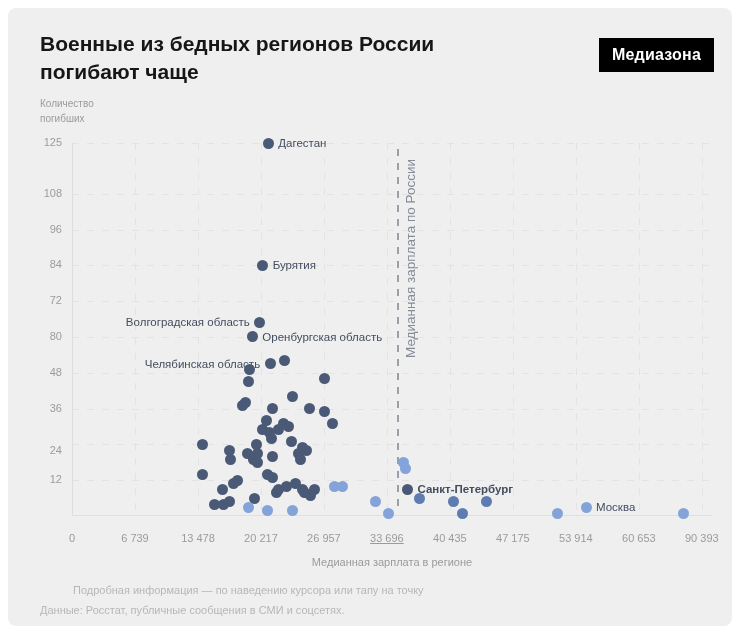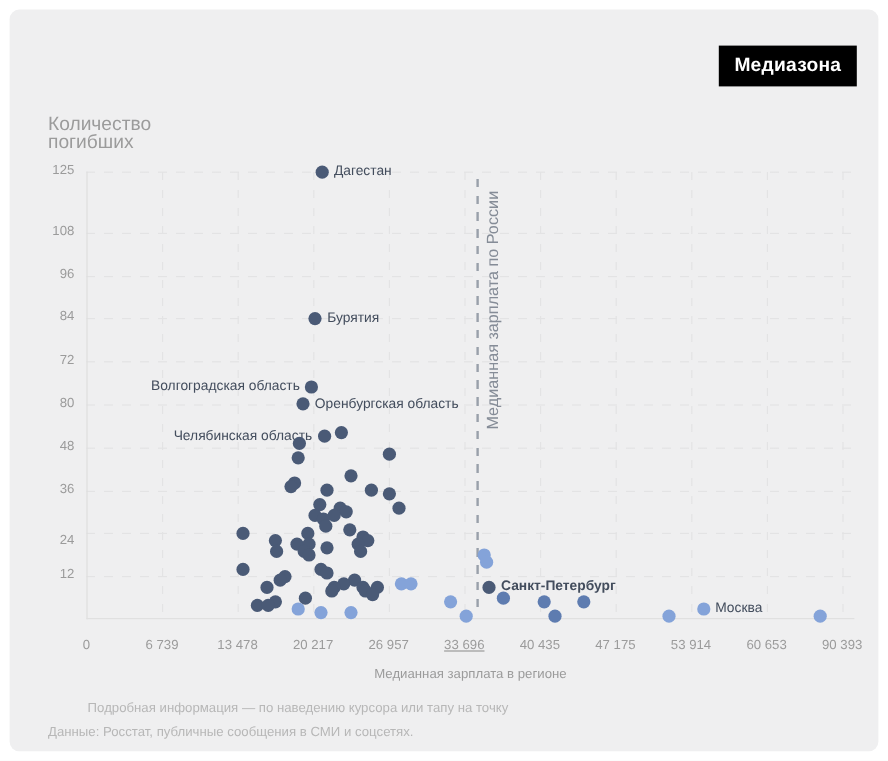--- a/index.html
+++ b/index.html
@@ -13,21 +13,21 @@
   }
   .title{
     position:absolute;left:40px;top:30px;width:560px;
     font-size:21px;line-height:28px;font-weight:700;color:#161616;
   }
   .logo{
     position:absolute;right:26px;top:38px;background:#000000;color:#ffffff;
     font-size:16px;font-weight:700;padding:8px 13px;letter-spacing:.2px;
   }
   .y-axis-title{
-    position:absolute;left:40px;top:96px;font-size:16px;line-height:15px;color:#9b9b9b;
+    position:absolute;left:40px;top:96px;font-size:10px;line-height:15px;color:#9b9b9b;
   }
   .tick{position:absolute;font-size:11px;color:#9b9b9b;white-space:nowrap;}
   .ytick{width:42px;text-align:right;}
   .xtick{transform:translateX(-50%);}
   .x-axis-title{
     position:absolute;left:72px;top:556px;width:640px;text-align:center;
     font-size:11px;color:#9b9b9b;
   }
   .plot{position:absolute;left:72px;top:143px;width:640px;height:373px;}
   .gridline-h{
@@ -55,20 +55,22 @@
     position:absolute;font-size:11.5px;line-height:14px;color:#434d5d;white-space:nowrap;
   }
   .footer-line{position:absolute;left:40px;font-size:11px;color:#b7b7b7;}
 </style>
 </head>
 <body>
 
 <div class="card"></div>
 
 <div class="title">
+  <div>Военные из бедных регионов России</div>
+  <div>погибают чаще</div>
 </div>
 
 <div class="logo">Медиазона</div>
 
 <div class="y-axis-title">
   <div>Количество</div>
   <div>погибших</div>
 </div>
 
 <div class="plot" id="plot">

